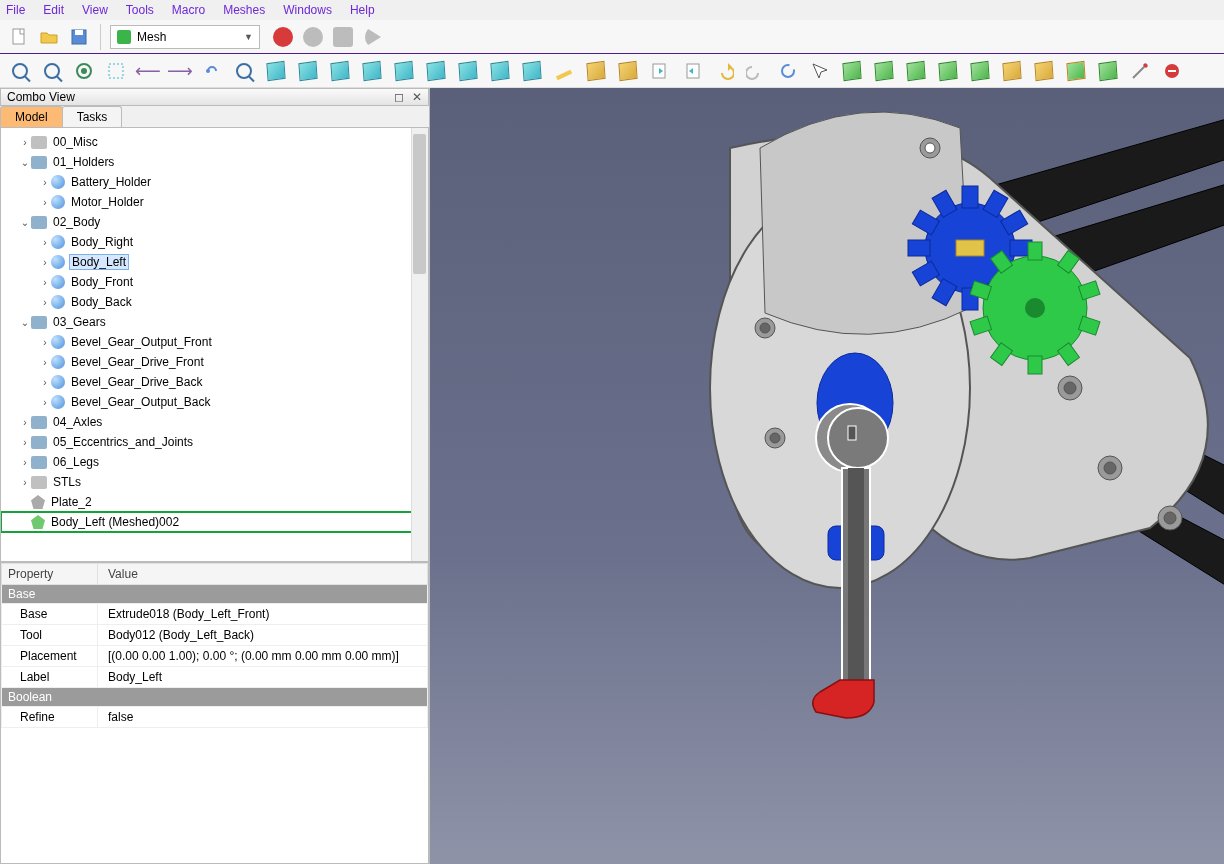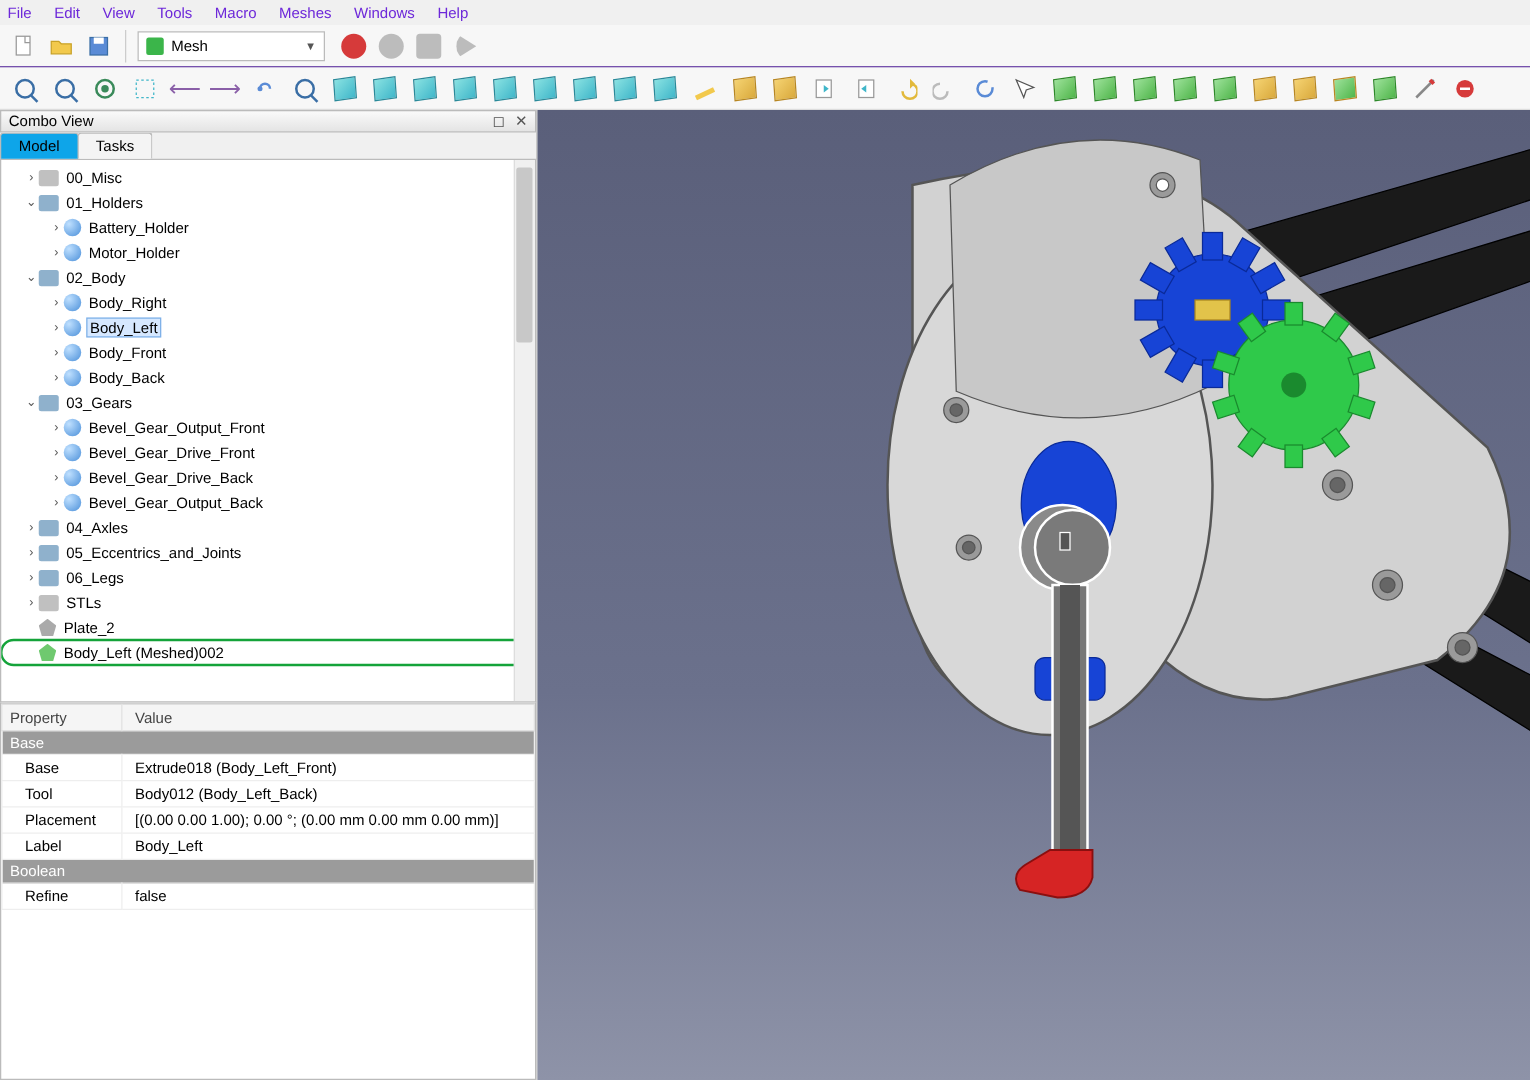--- a/index.html
+++ b/index.html
@@ -28,34 +28,34 @@
 .arrow { font-size: 18px; color: #8a5fa8; }
 .mag { width: 16px; height: 16px; border: 2px solid #3a6ea5; border-radius: 50%; position: relative; }
 .mag::after { content: ""; position: absolute; width: 7px; height: 2px; background: #3a6ea5; bottom: -3px; right: -5px; transform: rotate(45deg); }
 
 
 .main { display: flex; height: calc(864px - 20px - 34px - 34px); }
 .left { width: 430px; display: flex; flex-direction: column; border-right: 1px solid #bbb; }
 .panel-title { height: 18px; background: linear-gradient(#fafafa,#e4e4e4); border: 1px solid #bbb; display: flex; align-items: center; padding: 0 6px; font-size: 12px; }
 .panel-title .winbtns { margin-left: auto; display: flex; gap: 8px; color: #555; font-size: 11px; }
 .tabs { height: 22px; display: flex; border-bottom: 1px solid #bbb; }
-.tabs .tab { padding: 3px 14px; border: 1px solid #bbb; border-bottom: none; background: #0ea5e9; margin-right: -1px; border-radius: 3px 3px 0 0; }
+.tabs .tab { padding: 3px 14px; border: 1px solid #bbb; border-bottom: none; background: #fdba74; margin-right: -1px; border-radius: 3px 3px 0 0; }
 .tabs .tab.inactive { background: #f4f4f4; }
 
 .tree { flex: 1; overflow-y: auto; background: #fff; border: 1px solid #bbb; border-top: none; position: relative; }
 .tree-inner { padding: 4px 0; }
 .node { display: flex; align-items: center; height: 20px; padding-left: 4px; white-space: nowrap; }
 .node .caret { width: 12px; text-align: center; color: #555; font-size: 10px; }
 .node .folder { width: 16px; height: 13px; background: #8fb1cc; border-radius: 2px; margin-right: 4px; position: relative; }
 .node .folder.gray { background: #c0c0c0; }
 .node .part { width: 14px; height: 14px; background: radial-gradient(circle at 30% 30%, #bfe0ff, #4a8fd9); border-radius: 50%; margin-right: 4px; }
 .node .mesh { width: 14px; height: 14px; background: #6fc96f; margin-right: 4px; clip-path: polygon(50% 0,100% 38%,82% 100%,18% 100%,0 38%); }
 .node .mesh.gray { width: 14px; height: 14px; background: #aaa; margin-right: 4px; clip-path: polygon(50% 0,100% 38%,82% 100%,18% 100%,0 38%); }
 .node.selected .lbl { background: #d6e8ff; border: 1px solid #7fb1e8; padding: 0 2px; }
-.node.highlighted { outline: 2px solid #14a33a; outline-offset: -1px; border-radius: 10px; }
+.node.highlighted { outline: 2px solid #14a33a; outline-offset: -1px; }
 .node .lbl { padding: 0 2px; }
 .ind1 { padding-left: 18px; } .ind2 { padding-left: 38px; }
 .tree .scrollbar { position: absolute; right: 0; top: 0; width: 17px; height: 100%; background: #f0f0f0; border-left: 1px solid #ddd; }
 .tree .thumb { position: absolute; right: 2px; top: 6px; width: 13px; height: 140px; background: #c8c8c8; border-radius: 2px; }
 
 
 .prop { height: 302px; border: 1px solid #bbb; background: #fff; }
 .prop table { width: 100%; border-collapse: collapse; }
 .prop th { text-align: left; font-weight: normal; background: #f5f5f5; border: 1px solid #e0e0e0; padding: 3px 10px; color: #444; }
 .prop td { padding: 3px 10px; border: 1px solid #eee; }

